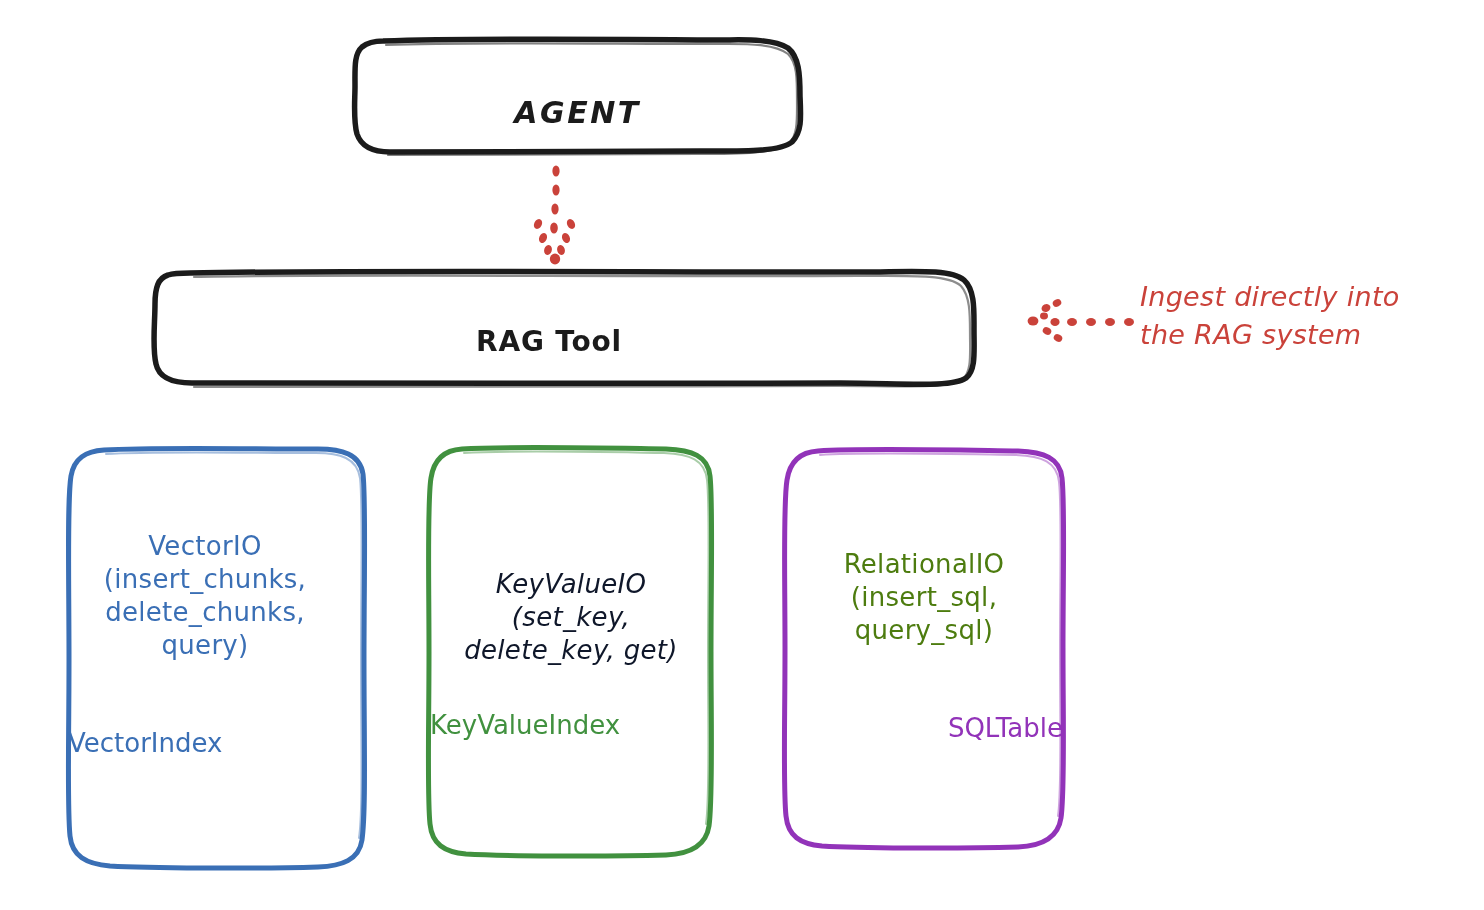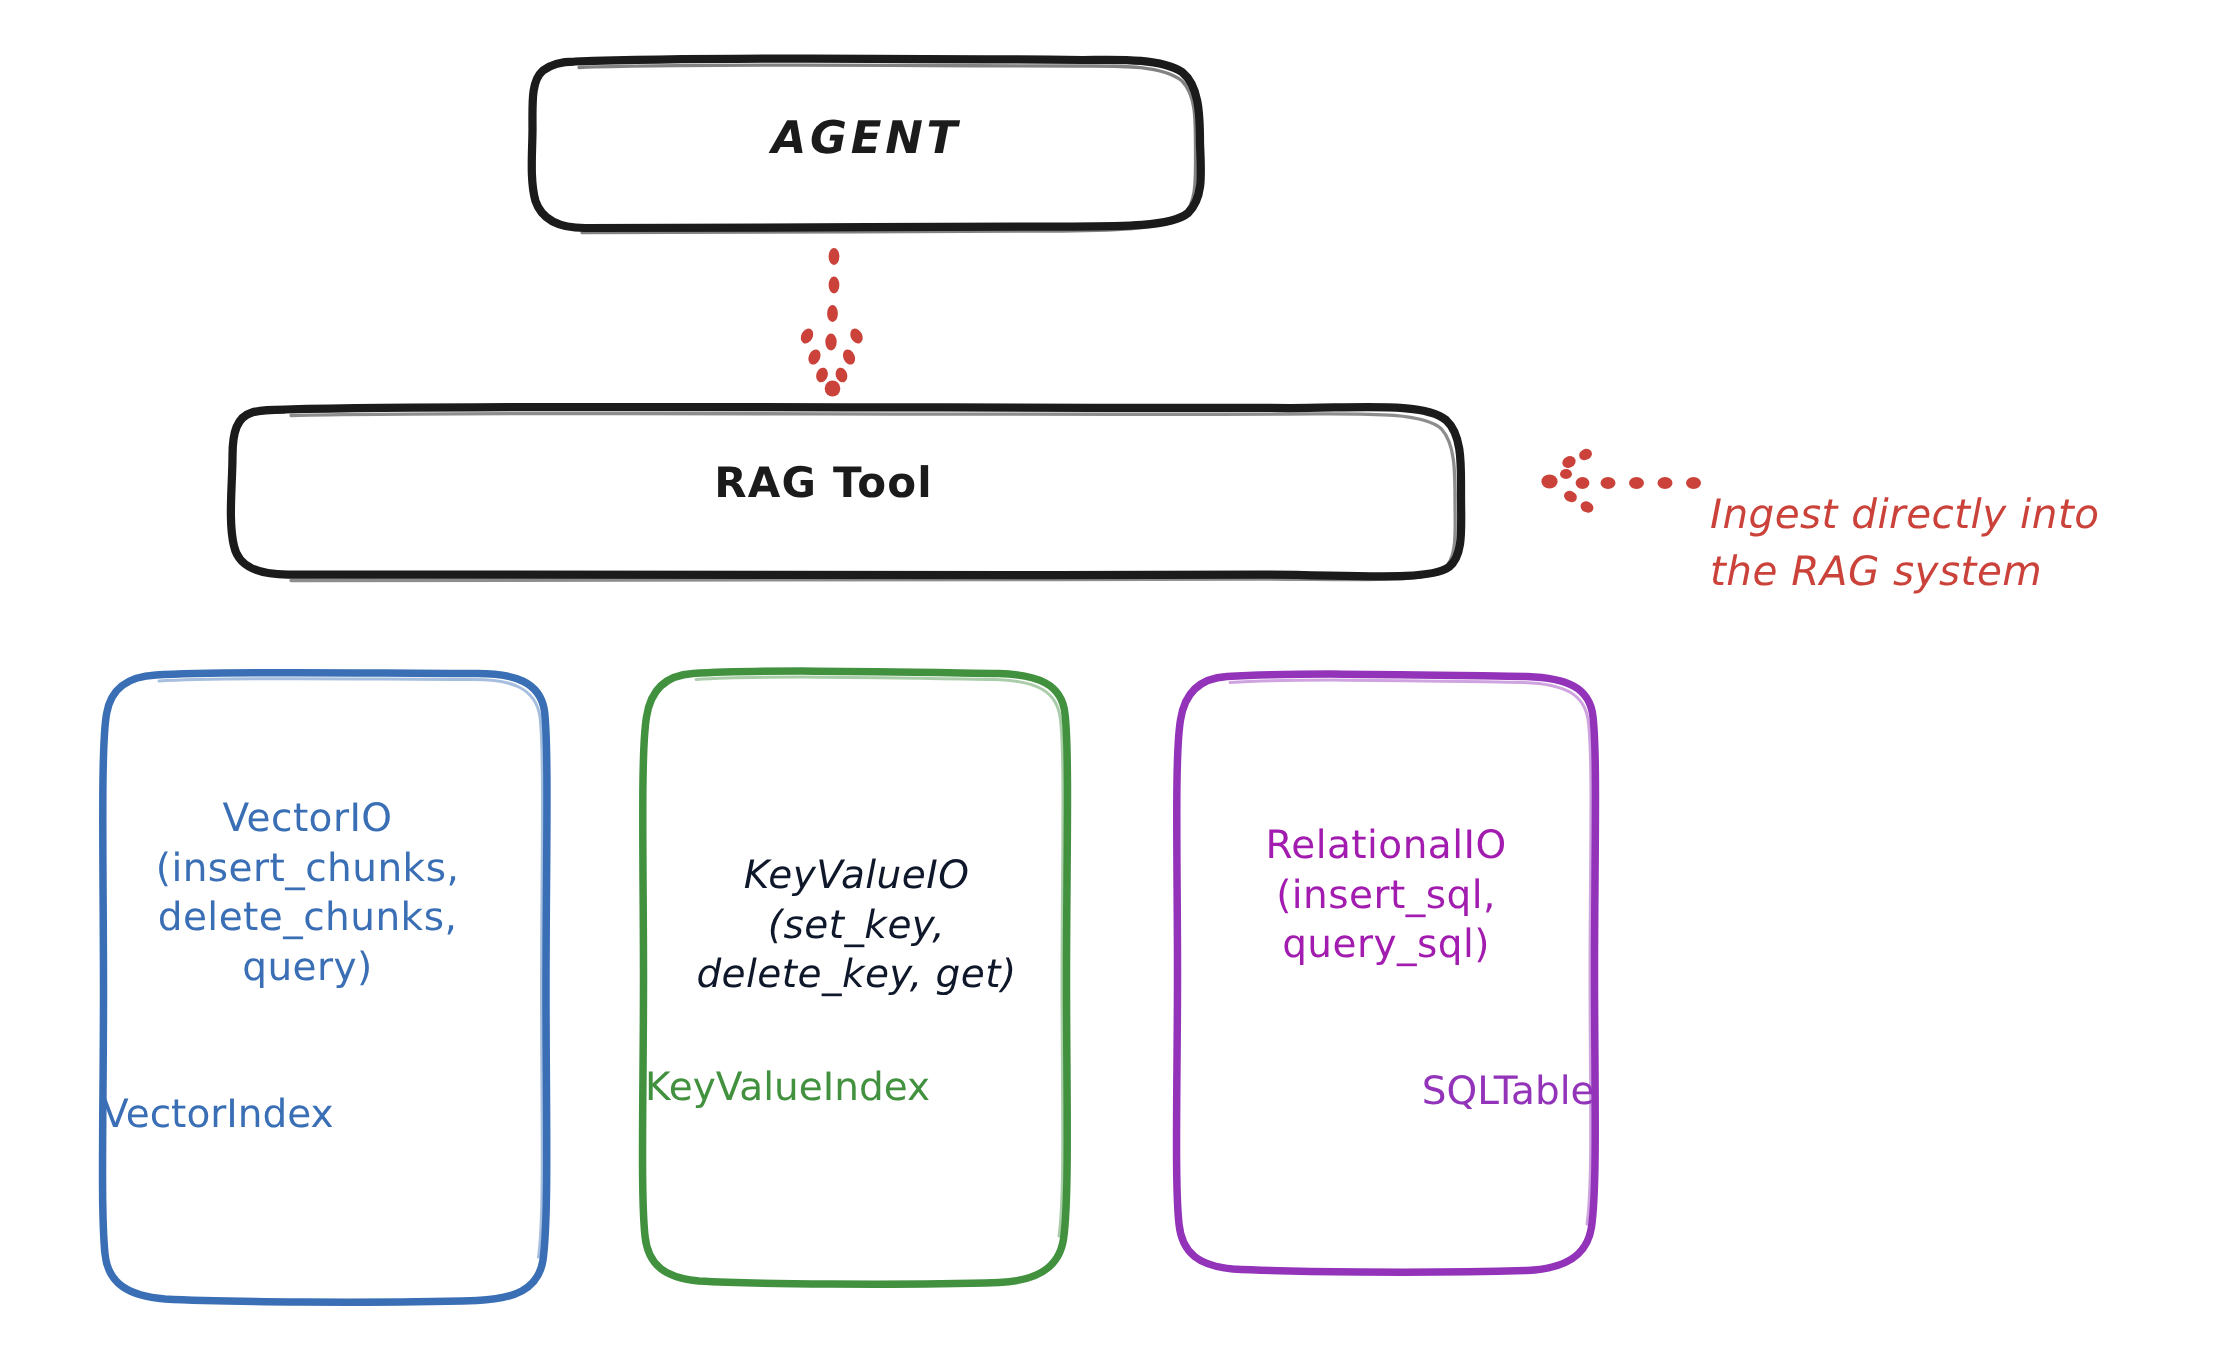--- a/index.html
+++ b/index.html
@@ -29,20 +29,21 @@
     position: absolute;
     text-align: center;
     line-height: 1.0;
     white-space: pre;
     letter-spacing: 0.4px;
   }
 
   .title-black {
     color: #1b1b1b;
     font-weight: 600;
+    margin-top: 20px;
   }
 
   #agent-label {
     left: 355px;
     top: 78px;
     width: 445px;
     font-size: 30px;
     font-style: italic;
     letter-spacing: 2.5px;
   }
@@ -65,37 +66,36 @@
   }
 
   #vector-io-text  { left: 56px;  top: 530px; width: 298px; color: #3a6fb5; }
   #vector-index-text { left: 68px; top: 728px; width: 298px; color: #3a6fb5;
                        font-size: 26px; position: absolute; }
 
   #kv-io-text      { left: 430px; top: 568px; width: 282px; color: #0f172a; font-style: italic; }
   #kv-index-text   { left: 430px; top: 710px; width: 282px; color: #41913f;
                      font-size: 26px; text-align: left; position: absolute; }
 
-  #rel-io-text     { left: 785px; top: 548px; width: 278px; color: #a21caf; }
+  #rel-io-text     { left: 785px; top: 548px; width: 278px; color: #4d7c0f; }
   #sql-table-text  { left: 785px; top: 713px; width: 278px; color: #9233b9;
                      font-size: 26px; text-align: right; position: absolute; }
 
   #ingest-note {
     position: absolute;
     left: 1140px;
     top: 278px;
     width: 330px;
     color: #ca423a;
     font-size: 27px;
     line-height: 38px;
     font-style: italic;
     text-align: left;
     white-space: pre-line;
     letter-spacing: 0.3px;
-    margin-top: 47px;
   }
 </style>
 </head>
 <body>
 
 <svg id="diagram-canvas" viewBox="0 0 1484 910" xmlns="http://www.w3.org/2000/svg">
 
   <g>
     <path fill="#ffffff" stroke="#1b1b1b" stroke-width="5.5" stroke-linecap="round" stroke-linejoin="round" d="M 383 41
              C 470 38, 600 39, 722 40

